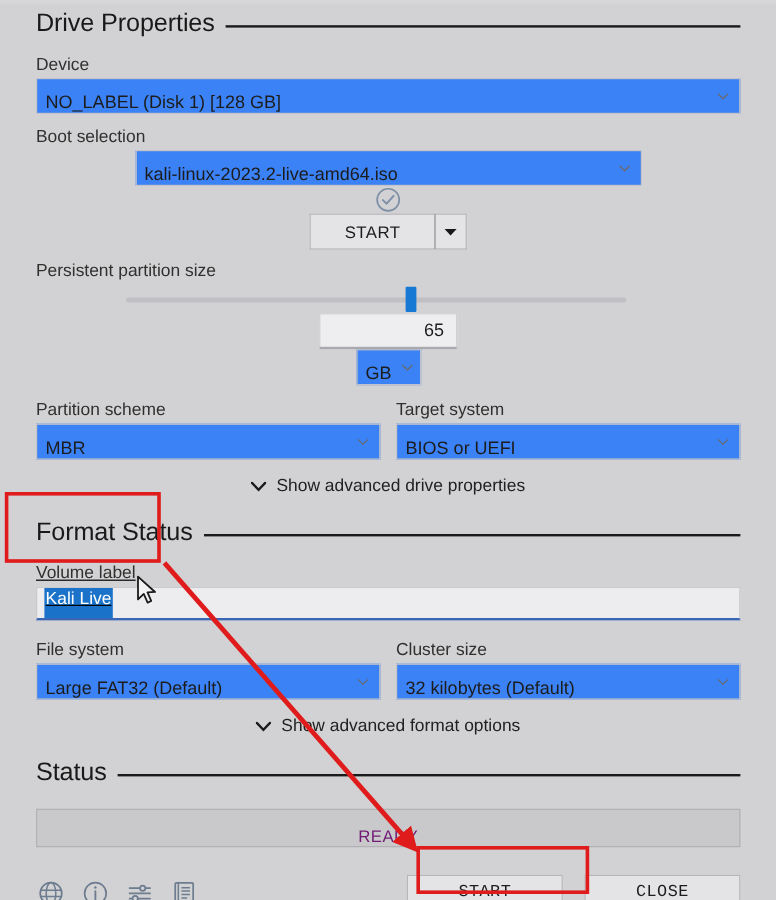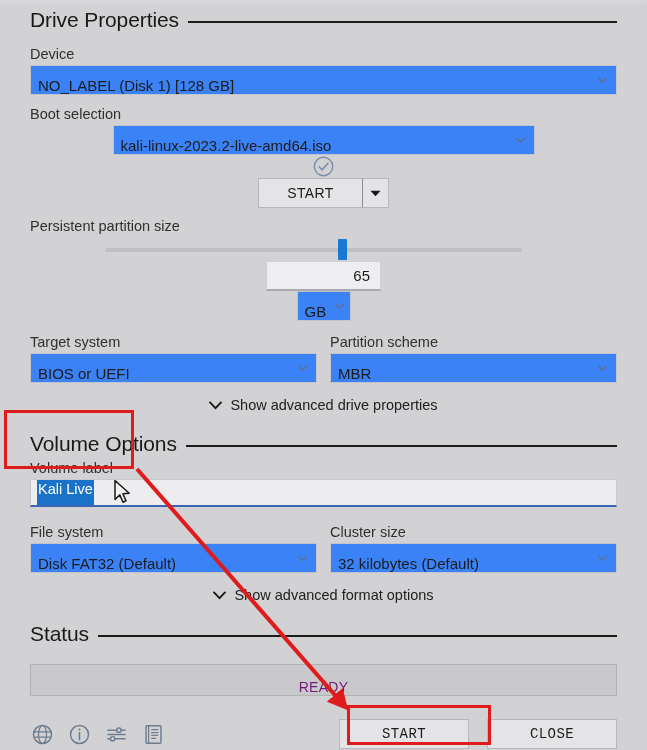--- a/index.html
+++ b/index.html
@@ -311,67 +311,67 @@
           <svg viewBox="0 0 12 12">
               <path d="M1.5 4 L6 8.5 L10.5 4" fill="none" stroke="#6a6a70" stroke-width="1.2"></path>
             </svg>
         </span>
       </div>
     </div>
   </div>
 
   <div style="margin-top:13px;" class="row2">
     <div>
+      <div class="field-label">Partition scheme</div>
+      <div class="combo">
+        <span>MBR</span>
+        <span class="chev">
+          <svg viewBox="0 0 12 12">
+              <path d="M1.5 4 L6 8.5 L10.5 4" fill="none" stroke="#6a6a70" stroke-width="1.2"></path>
+            </svg>
+        </span>
+      </div>
+    </div>
+    <div>
       <div class="field-label">Target system</div>
       <div class="combo">
         <span>BIOS or UEFI</span>
-        <span class="chev">
-          <svg viewBox="0 0 12 12">
-              <path d="M1.5 4 L6 8.5 L10.5 4" fill="none" stroke="#6a6a70" stroke-width="1.2"></path>
-            </svg>
-        </span>
-      </div>
-    </div>
-    <div>
-      <div class="field-label">Partition scheme</div>
-      <div class="combo">
-        <span>MBR</span>
         <span class="chev">
           <svg viewBox="0 0 12 12">
               <path d="M1.5 4 L6 8.5 L10.5 4" fill="none" stroke="#6a6a70" stroke-width="1.2"></path>
             </svg>
         </span>
       </div>
     </div>
   </div>
 
   <div style="margin-top:14px;" class="disclosure">
     <svg class="dchev" viewBox="0 0 13 9">
       <path d="M1 1.4 L6.5 7.2 L12 1.4" fill="none" stroke="#1b1b1b" stroke-width="1.9" stroke-linecap="round"></path>
     </svg>
     <span>Show advanced drive properties</span>
   </div>
 
   <div style="margin-top:19px;" class="section-header">
-    <span class="title">Volume Options</span>
+    <span class="title">Format Status</span>
     <span class="rule"></span>
   </div>
 
-  <div style="margin-top:4px;">
+  <div style="margin-top:14px;text-decoration:underline;">
     <div class="field-label">Volume label</div>
     <div class="text-input">
       <span class="sel">Kali Live</span>
     </div>
   </div>
 
   <div style="margin-top:17px;" class="row2">
     <div>
       <div class="field-label">File system</div>
       <div class="combo">
-        <span>Disk FAT32 (Default)</span>
+        <span>Large FAT32 (Default)</span>
         <span class="chev">
           <svg viewBox="0 0 12 12">
               <path d="M1.5 4 L6 8.5 L10.5 4" fill="none" stroke="#6a6a70" stroke-width="1.2"></path>
             </svg>
         </span>
       </div>
     </div>
     <div>
       <div class="field-label">Cluster size</div>
       <div class="combo">

